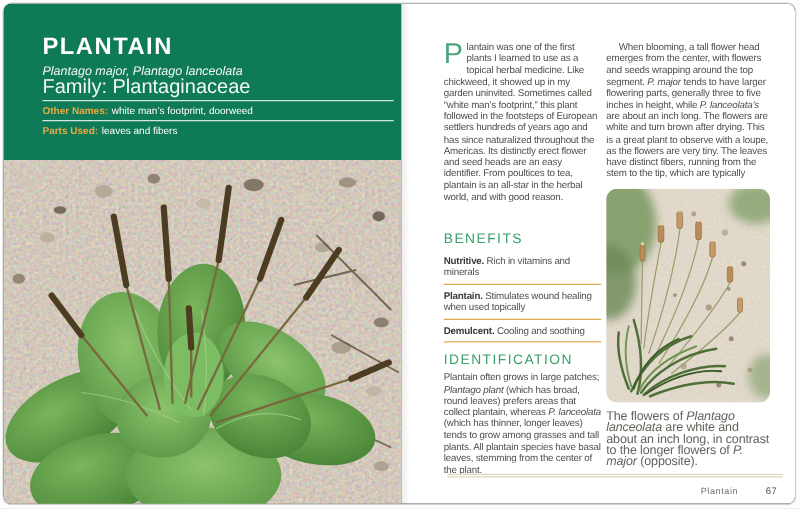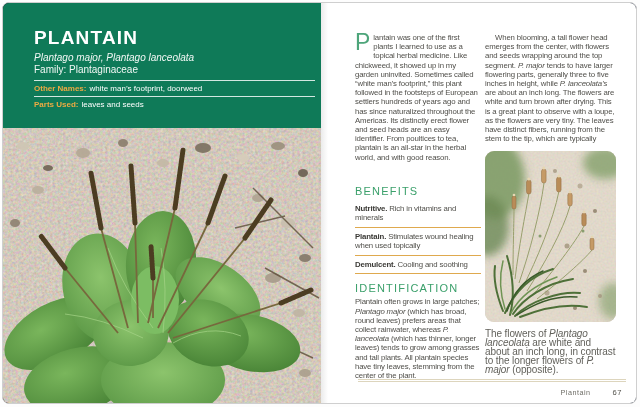--- a/index.html
+++ b/index.html
@@ -6,21 +6,21 @@
   *{box-sizing:border-box;}
   .stage{position:relative;width:640px;height:407px;font-family:"Liberation Sans",sans-serif;}
   .card{position:absolute;left:2px;top:2px;width:635px;height:402px;background:#0f172a;
         border:1px solid #cfcfcf;border-radius:7px;overflow:hidden;}
   
   .page-left{position:absolute;left:0;top:0;width:318px;height:100%;}
   .green-header{position:absolute;left:0;top:0;width:100%;height:125px;background:#0f7a58;
                 padding:25px 4px 0 31px;color:#ffffff;}
   .plant-title{margin:0;font-size:19px;font-weight:bold;letter-spacing:1.2px;line-height:19px;color:#ffffff;}
   .latin{font-style:italic;font-size:10px;margin-top:5px;line-height:11px;color:#f2f8f5;}
-  .family{font-size:10px;margin-top:1px;line-height:11px;padding-bottom:5px;color:#f2f8f5;}
+  .family{font-size:16px;margin-top:1px;line-height:11px;padding-bottom:5px;color:#f2f8f5;}
   .info-rows{margin-right:2px;}
   .info-row{border-top:1px solid rgba(255,255,255,.82);padding:3px 0 3px 0;font-size:8px;line-height:9px;}
   .info-row .label{color:#ecaa43;font-weight:bold;margin-right:3px;}
   .info-row .value{color:#ffffff;}
   .photo-left{position:absolute;left:0;top:125px;width:318px;height:277px;overflow:hidden;}
   .photo-left svg{display:block;}
   
   .page-right{position:absolute;left:318px;top:0;width:317px;height:100%;background:#ffffff;}
   .gutter-shadow{position:absolute;left:0;top:0;width:7px;height:100%;
                  background:linear-gradient(to right,rgba(60,60,60,.10),rgba(60,60,60,0));}
@@ -54,21 +54,21 @@
     <div class="page-left">
       <div class="green-header">
         <h1 class="plant-title">PLANTAIN</h1>
         <div class="latin">Plantago major, Plantago lanceolata</div>
         <div class="family">Family: Plantaginaceae</div>
         <div class="info-rows">
           <div class="info-row">
             <span class="label">Other Names:</span><span class="value">white man’s footprint, doorweed</span>
           </div>
           <div class="info-row">
-            <span class="label">Parts Used:</span><span class="value">leaves and seeds</span>
+            <span class="label">Parts Used:</span><span class="value">leaves and fibers</span>
           </div>
         </div>
       </div>
 
       <div class="photo-left">
         <svg width="318" height="277" viewBox="0 0 318 277" preserveAspectRatio="none">
           <defs>
             <filter id="gravelNoise" x="0" y="0" width="100%" height="100%">
               <feTurbulence type="fractalNoise" baseFrequency="0.38" numOctaves="3" seed="11"></feTurbulence>
               <feColorMatrix type="matrix" values="0.55 0 0 0 0.42, 0 0.5 0 0 0.38, 0 0 0.45 0 0.32, 0 0 0 0 1"></feColorMatrix>
@@ -163,21 +163,21 @@
           <span class="term">Nutritive.</span><span>Rich in vitamins and minerals</span>
         </div>
         <div class="benefit">
           <span class="term">Plantain.</span><span>Stimulates wound healing when used topically</span>
         </div>
         <div class="benefit">
           <span class="term">Demulcent.</span><span>Cooling and soothing</span>
         </div>
 
         <h2 class="sec id-head">IDENTIFICATION</h2>
-        <p class="idtext"><span>Plantain often grows in large patches; </span><i>Plantago major</i><span> (which has broad, round leaves) prefers areas that collect rainwater, whereas </span><i>P. lanceolata</i><span> (which has thinner, longer leaves) tends to grow among grasses and tall plants. All plantain species have tiny leaves, stemming from the center of the plant.</span></p>
+        <p class="idtext"><span>Plantain often grows in large patches; </span><i>Plantago plant</i><span> (which has broad, round leaves) prefers areas that collect plantain, whereas </span><i>P. lanceolata</i><span> (which has thinner, longer leaves) tends to grow among grasses and tall plants. All plantain species have basal leaves, stemming from the center of the plant.</span></p>
       </div>
 
       <div class="col col2">
         <p class="para indent"><span>When blooming, a tall flower head emerges from the center, with flowers and seeds wrapping around the top segment. </span><i>P. major</i><span> tends to have larger flowering parts, generally three to five inches in height, while </span><i>P. lanceolata’s</i><span> are about an inch long. The flowers are white and turn brown after drying. This is a great plant to observe with a loupe, as the flowers are very tiny. The leaves have distinct fibers, running from the stem to the tip, which are typically</span></p>
 
         <div class="photo-right">
           <svg width="131" height="171" viewBox="0 0 131 171" preserveAspectRatio="none">
             <defs>
               <filter id="sandNoise" x="0" y="0" width="100%" height="100%">
                 <feTurbulence type="fractalNoise" baseFrequency="0.5" numOctaves="2" seed="4"></feTurbulence>

